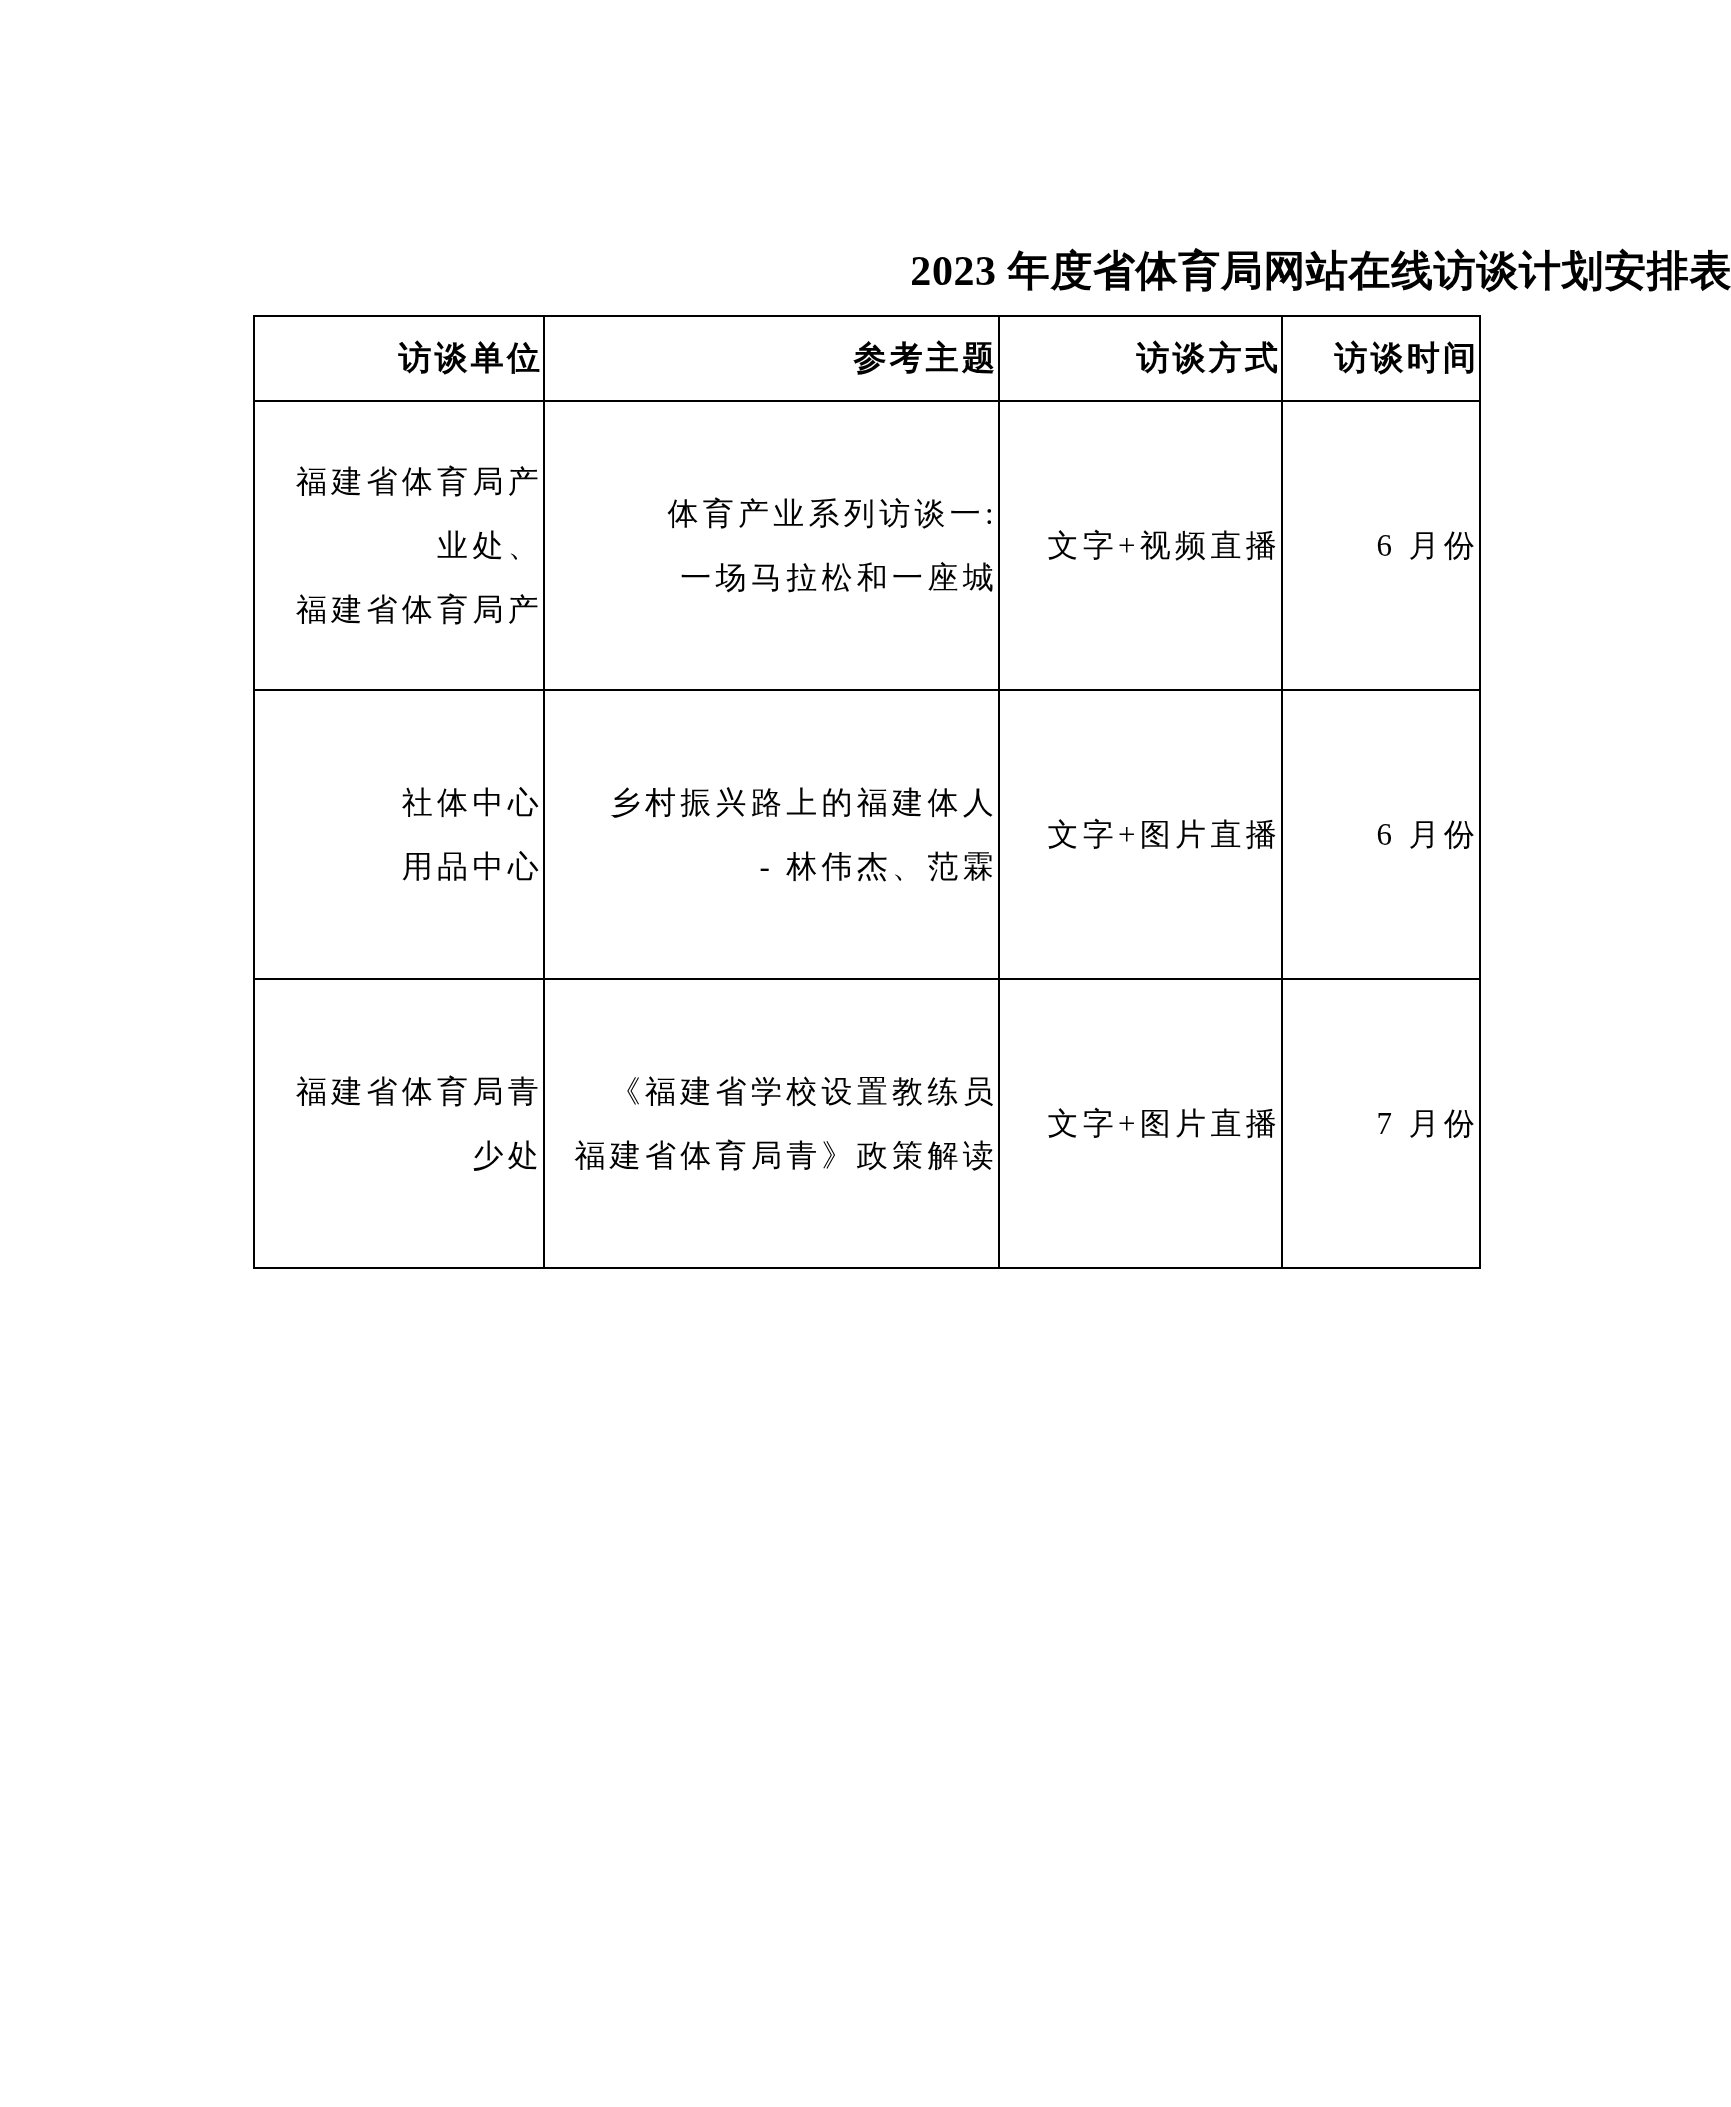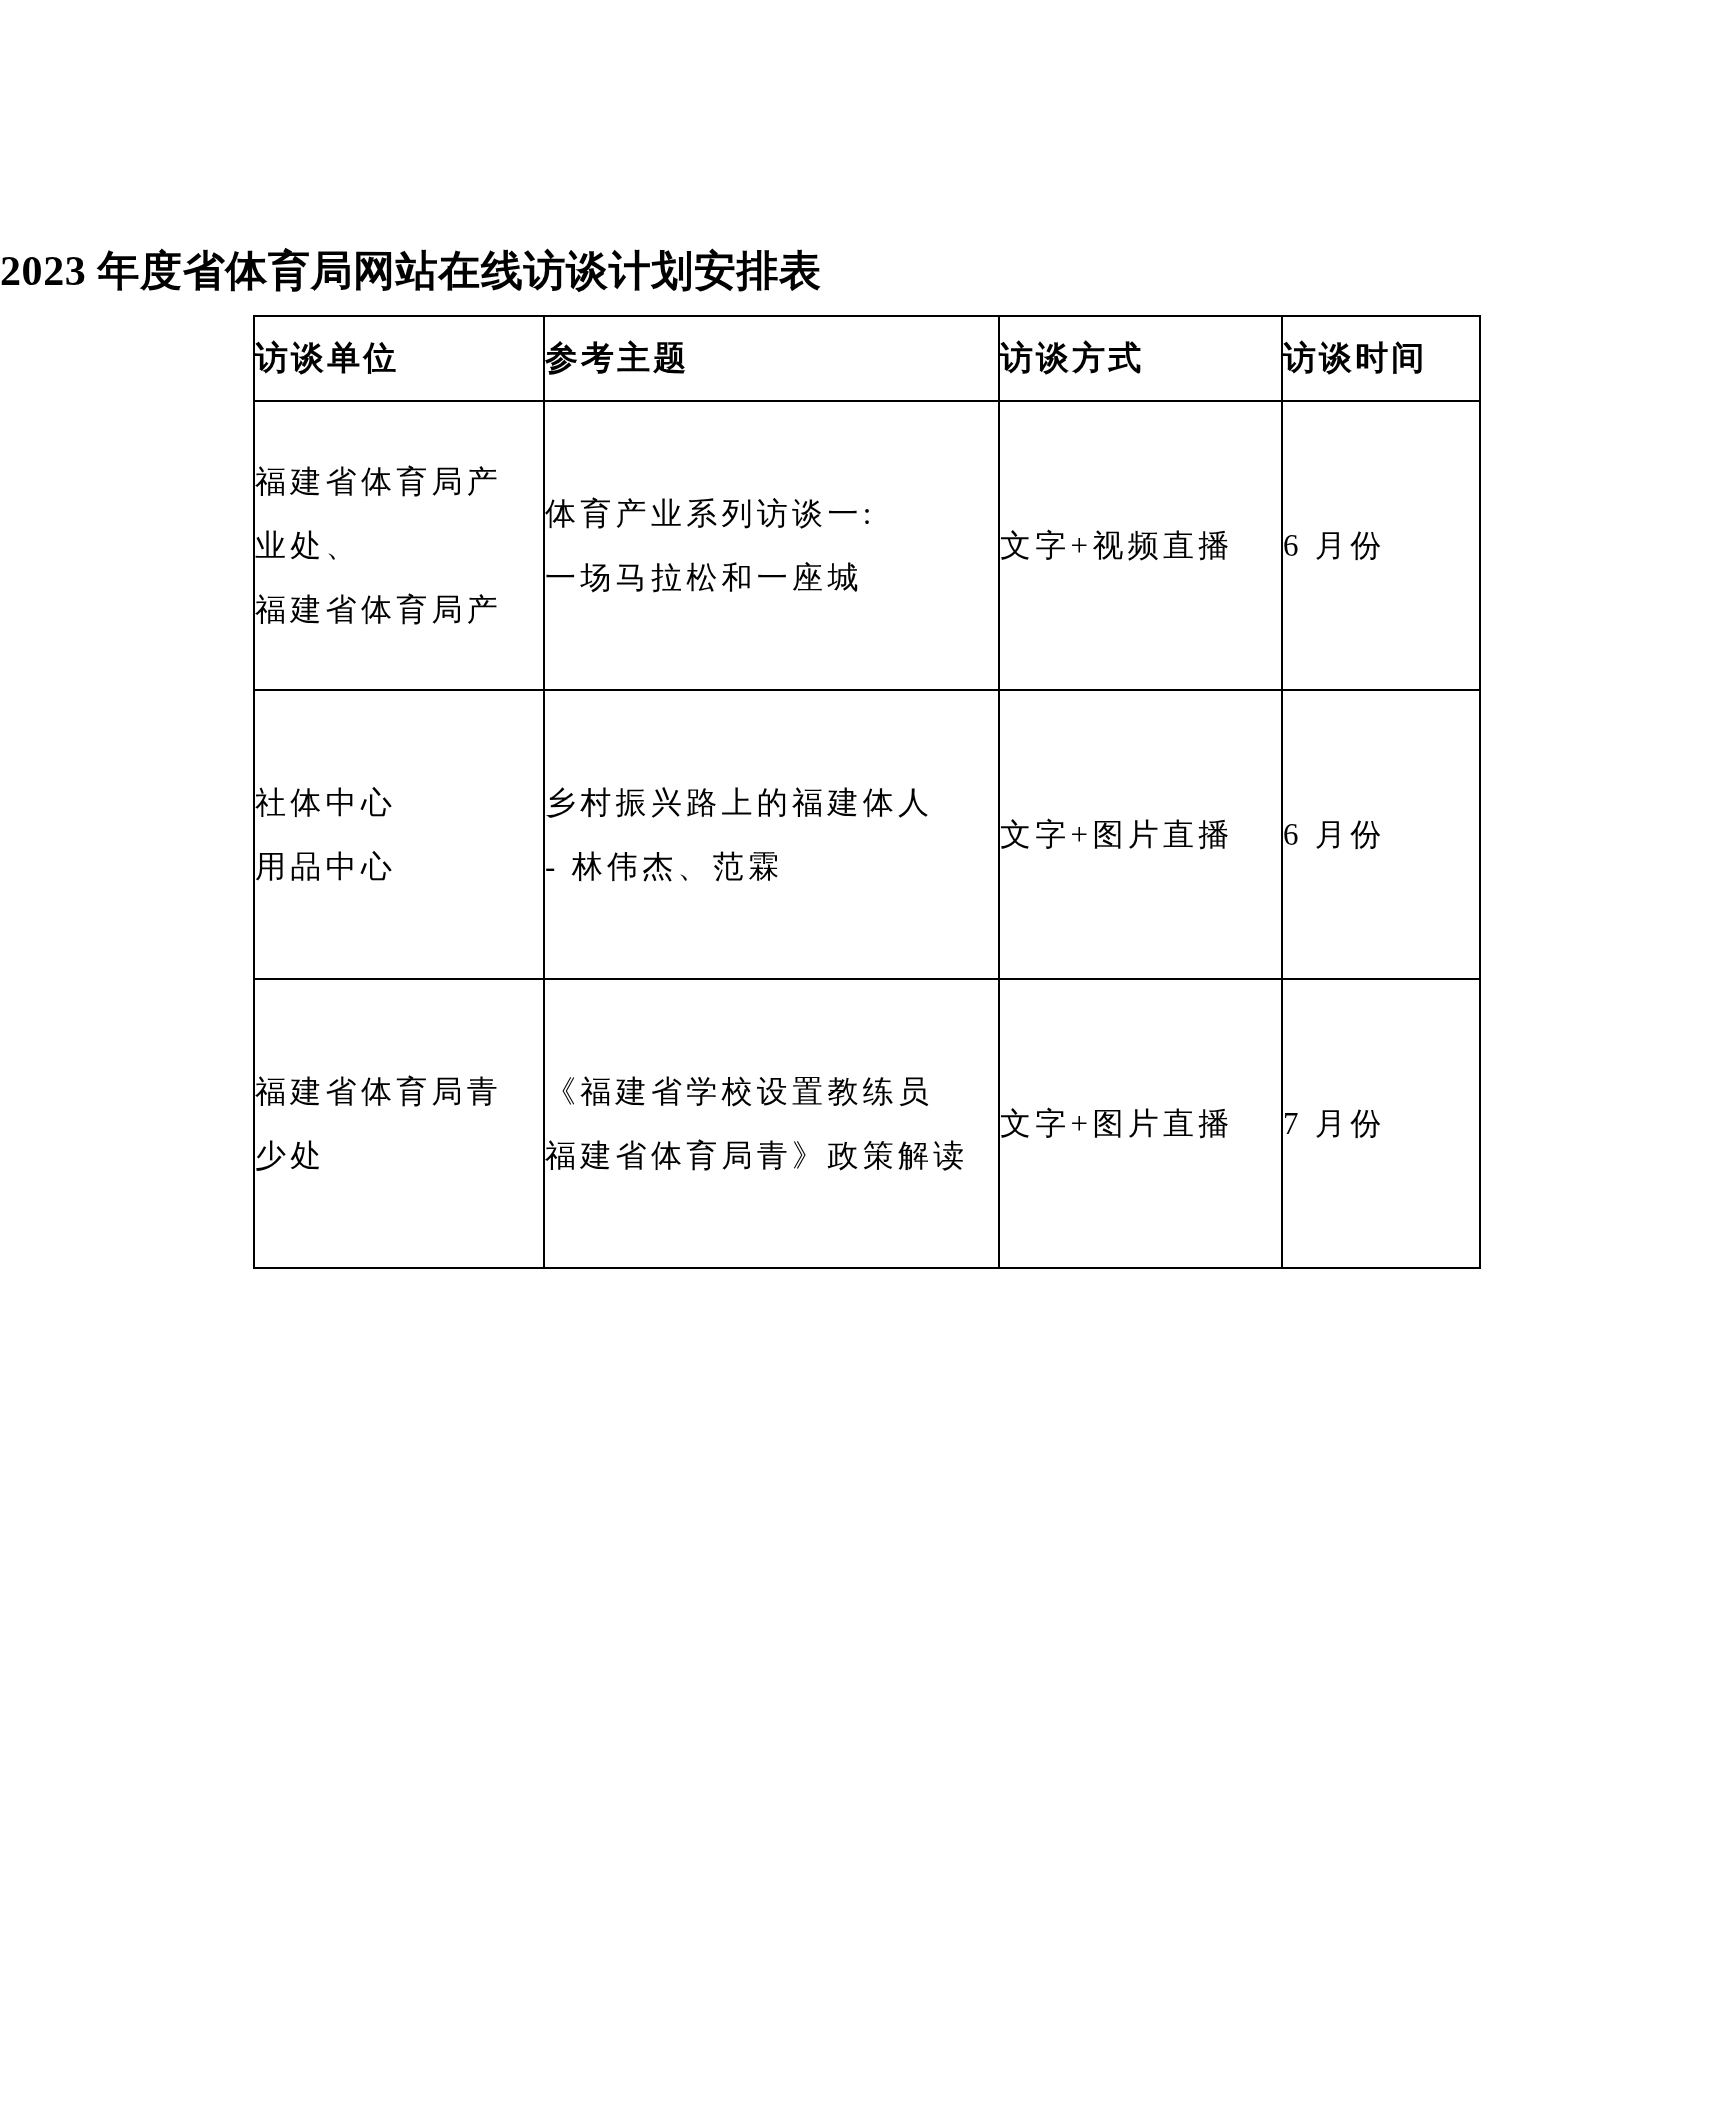--- a/index.html
+++ b/index.html
@@ -12,40 +12,40 @@
     width: 1732px;
     height: 2108px;
     font-family: "Liberation Serif", "DejaVu Serif", serif;
     color: #000000;
   }
   .doc-title {
     position: absolute;
     top: 248px;
     left: 0;
     width: 1732px;
-    text-align: left;
+    text-align: right;
     font-family: "Liberation Serif", "DejaVu Serif", serif;
     font-weight: bold;
     font-size: 42px;
     line-height: 47px;
     letter-spacing: 0.6px;
     white-space: nowrap;
   }
   table.schedule {
     position: absolute;
     left: 253px;
     top: 315px;
     width: 1226px;
     border-collapse: collapse;
     table-layout: fixed;
   }
   table.schedule th,
   table.schedule td {
     border: 2.5px solid #000000;
-    text-align: left;
+    text-align: right;
     vertical-align: middle;
     padding: 0;
     overflow: hidden;
   }
   tr.header-row {
     height: 85px;
   }
   tr.data-row {
     height: 289px;
   }

